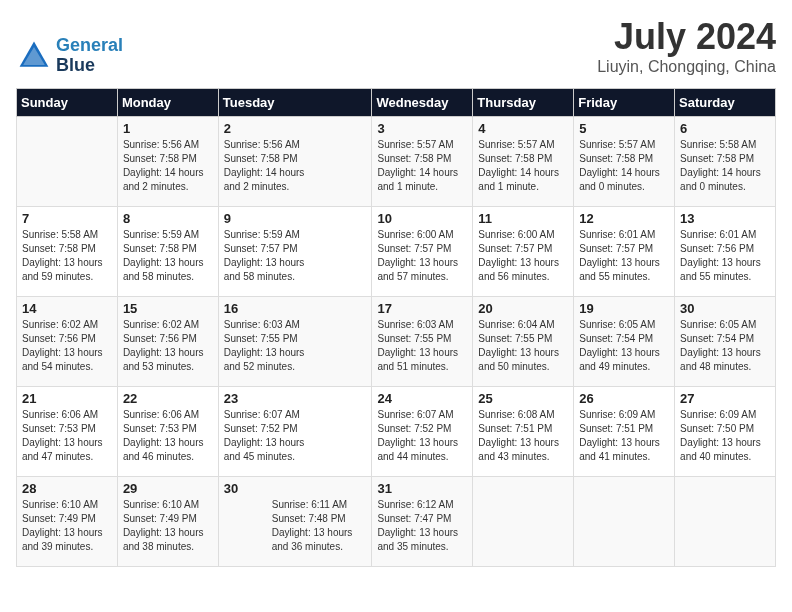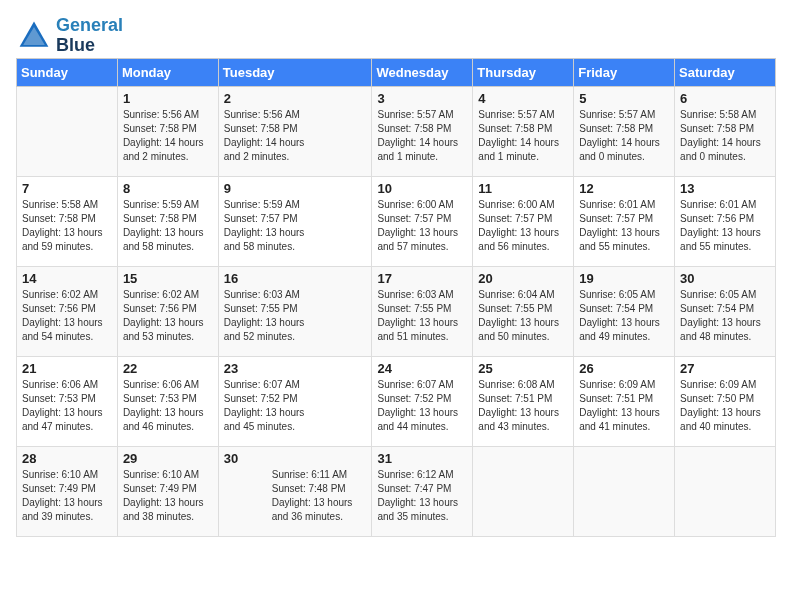--- a/index.html
+++ b/index.html
@@ -7,21 +7,21 @@
       font-family: Arial, sans-serif;
       background: #fff;
       width: 792px;
       min-height: 612px;
       padding: 16px;
     }
     .header {
       display: flex;
       justify-content: space-between;
       align-items: flex-end;
-      margin-bottom: 2px;
+      margin-bottom: 12px;
     }
     .logo {
       display: flex;
       align-items: center;
       gap: 4px;
     }
     .logo-text {
       font-size: 18px;
       font-weight: bold;
       color: #1a3a5c;
@@ -45,21 +45,21 @@
     .subtitle {
       font-size: 16px;
       color: #555;
     }
     table {
       width: 100%;
       border-collapse: collapse;
       font-size: 11px;
     }
     thead tr th {
-      background-color: #3b82f6;
+      background-color: #0f172a;
       color: #fff;
       padding: 6px 4px;
       text-align: left;
       font-size: 13px;
       border: 1px solid #ccc;
     }
     tbody tr td {
       border: 1px solid #ddd;
       vertical-align: top;
       padding: 4px 5px;
@@ -93,20 +93,24 @@
   <div class="logo">
     <svg class="logo-icon" viewBox="0 0 40 40">
       <polygon points="20,4 36,32 4,32" fill="#1a6dbf"></polygon>
       <polygon points="20,10 32,30 8,30" fill="#fff" opacity="0.3"></polygon>
     </svg>
     <div class="logo-text">
       <div><span>General</span></div>
       <div>Blue</div>
     </div>
   </div>
+  <div class="title-block">
+    <div class="main-title">July 2024</div>
+    <div class="subtitle">Liuyin, Chongqing, China</div>
+  </div>
 </div>
 
 <table>
   <thead>
     <tr id="header-row">
         <th>Sunday</th>
         <th>Monday</th>
         <th>Tuesday</th>
         <th>Wednesday</th>
         <th>Thursday</th>

